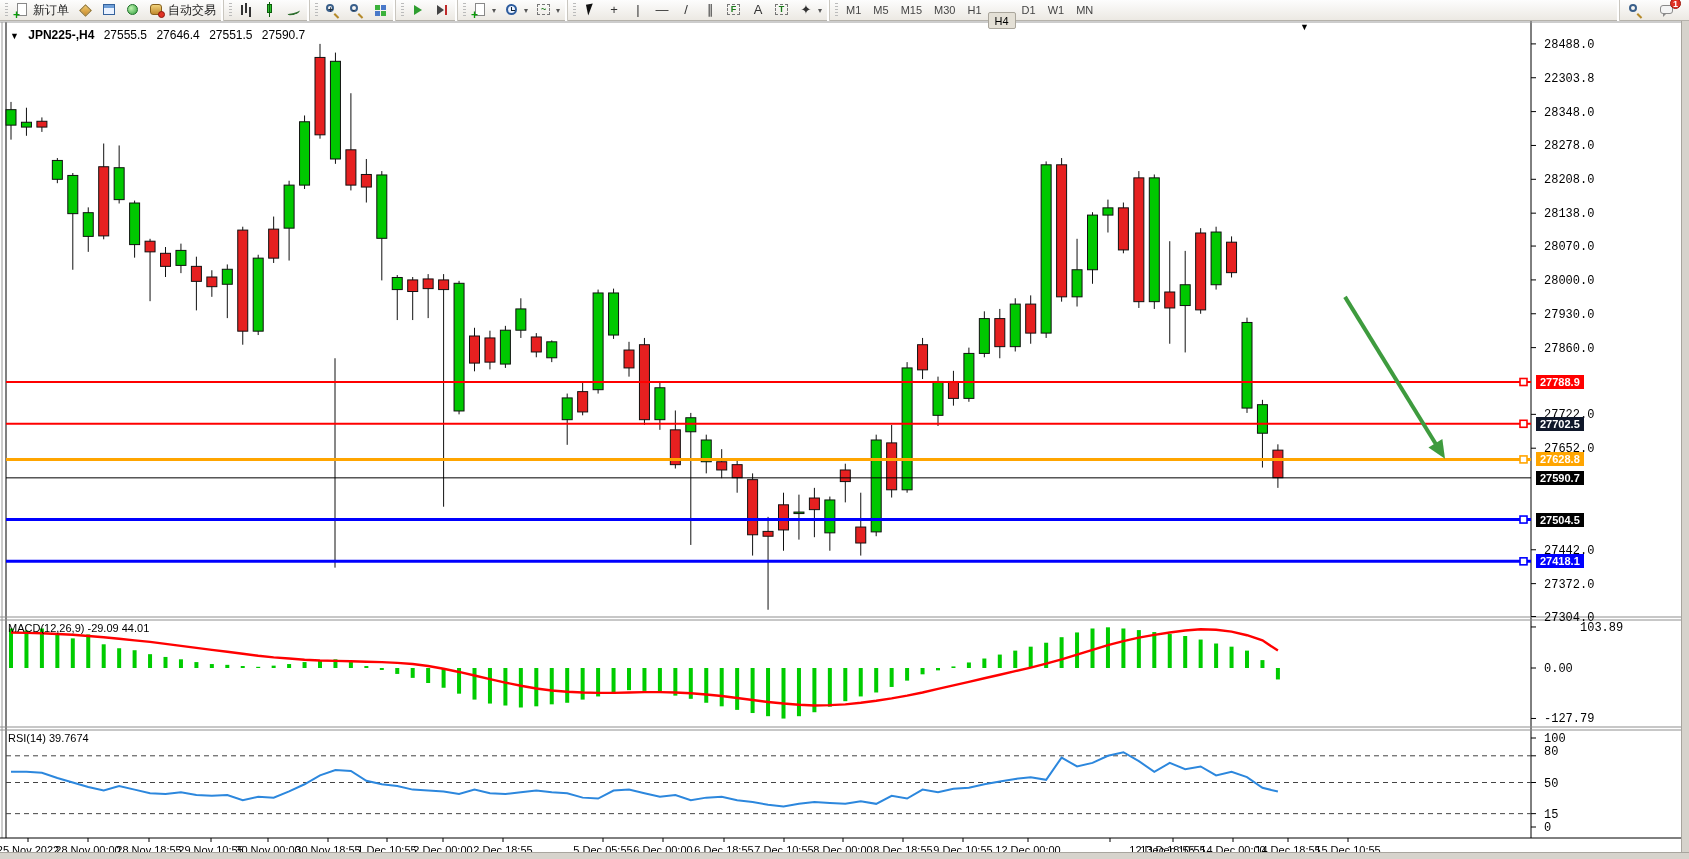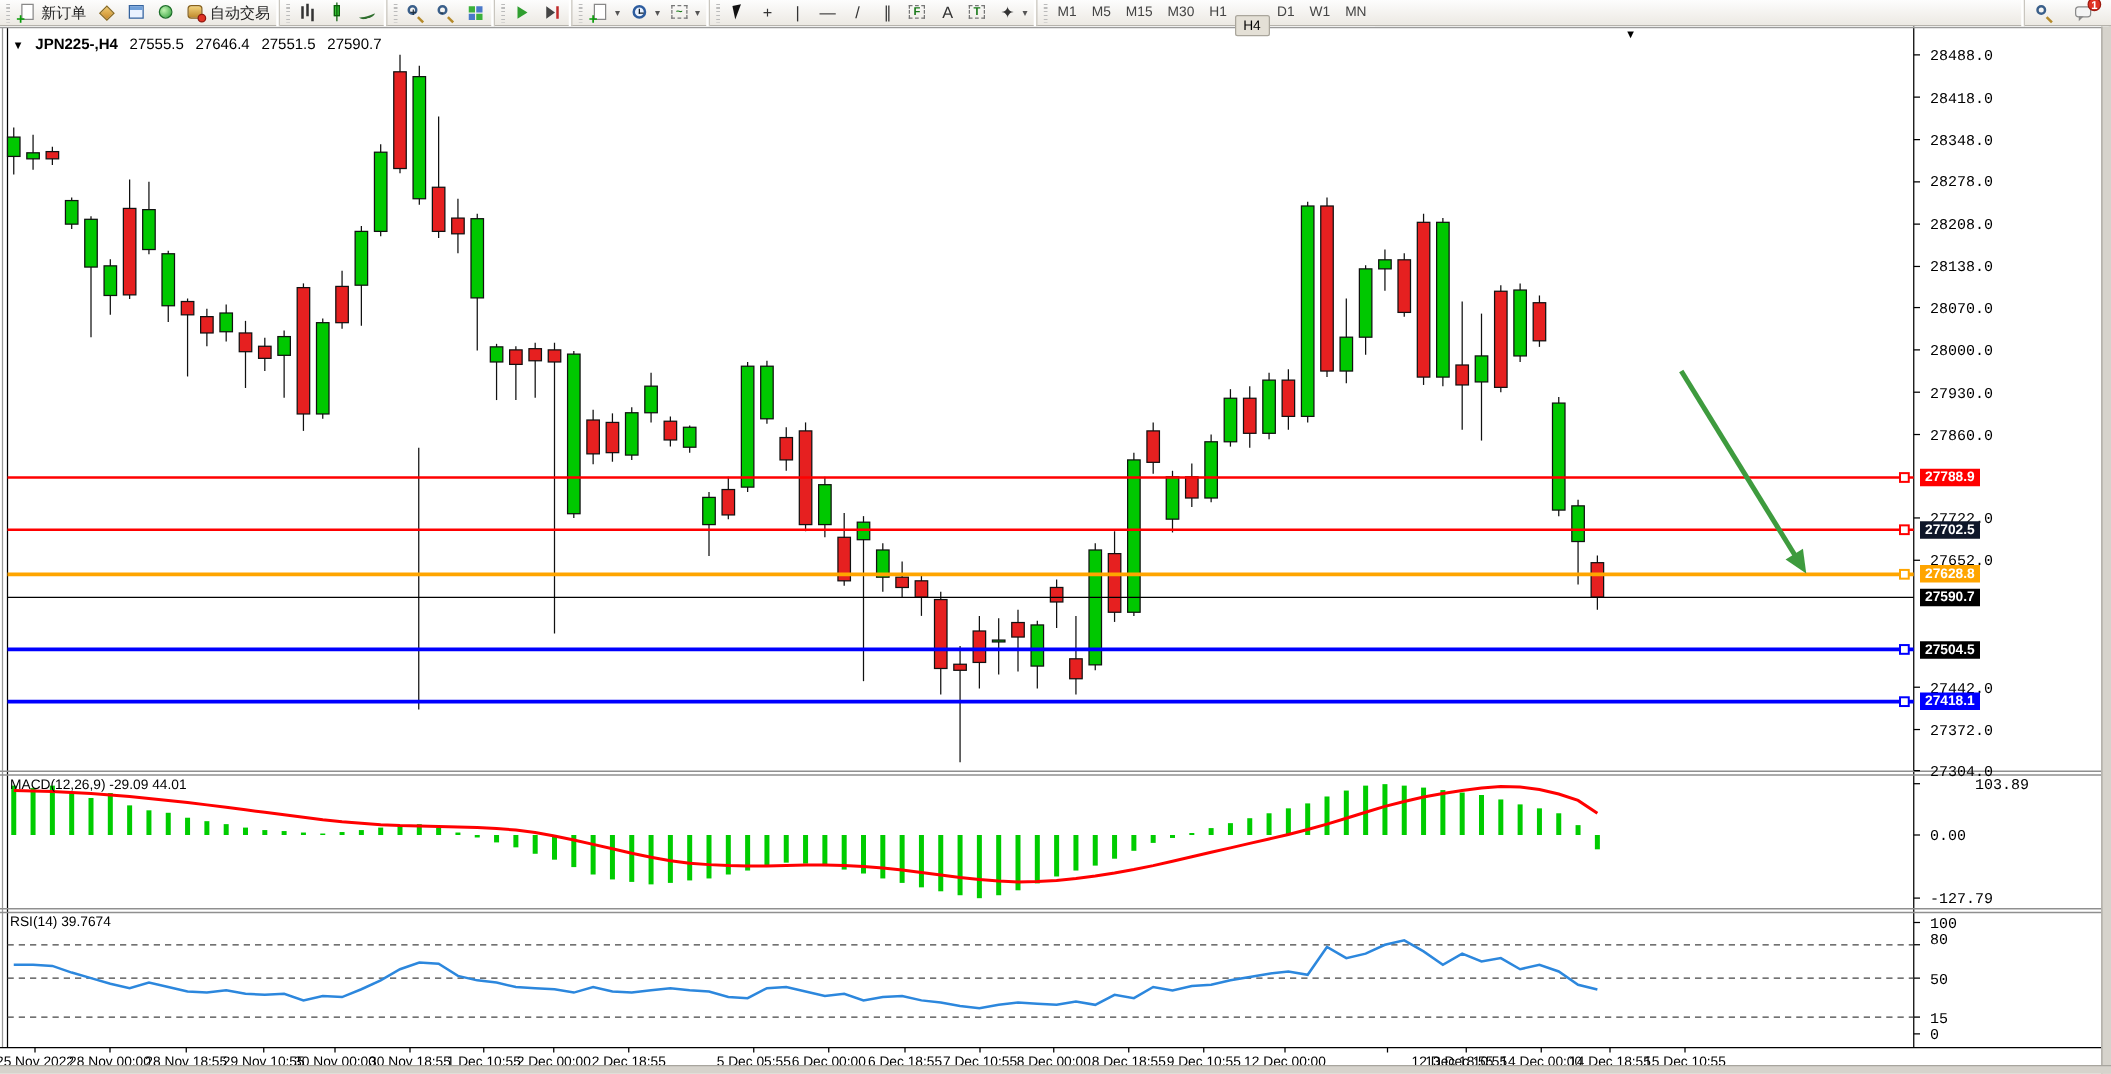--- a/index.html
+++ b/index.html
@@ -605,21 +605,21 @@
     <span class="tt">27551.5</span>
     <span class="tt">27590.7</span>
   </div>
 
   <div class="hud" id="macd-label">MACD(12,26,9) -29.09 44.01</div>
   <div class="hud" id="rsi-label">RSI(14) 39.7674</div>
 
   <div id="shift-marker">▼</div>
   <div id="overlay">
       <div class="ylab" style="top: 16.8944px;">28488.0</div>
-      <div class="ylab" style="top: 50.7488px;">28418.0</div>
+      <div class="ylab" style="top: 50.7488px;">22303.8</div>
       <div class="ylab" style="top: 84.6031px;">28348.0</div>
       <div class="ylab" style="top: 118.457px;">28278.0</div>
       <div class="ylab" style="top: 152.312px;">28208.0</div>
       <div class="ylab" style="top: 186.166px;">28138.0</div>
       <div class="ylab" style="top: 219.053px;">28070.0</div>
       <div class="ylab" style="top: 252.908px;">28000.0</div>
       <div class="ylab" style="top: 286.762px;">27930.0</div>
       <div class="ylab" style="top: 320.616px;">27860.0</div>
       <div class="ylab" style="top: 387.358px;">27722.0</div>
       <div class="ylab" style="top: 421.212px;">27652.0</div>

